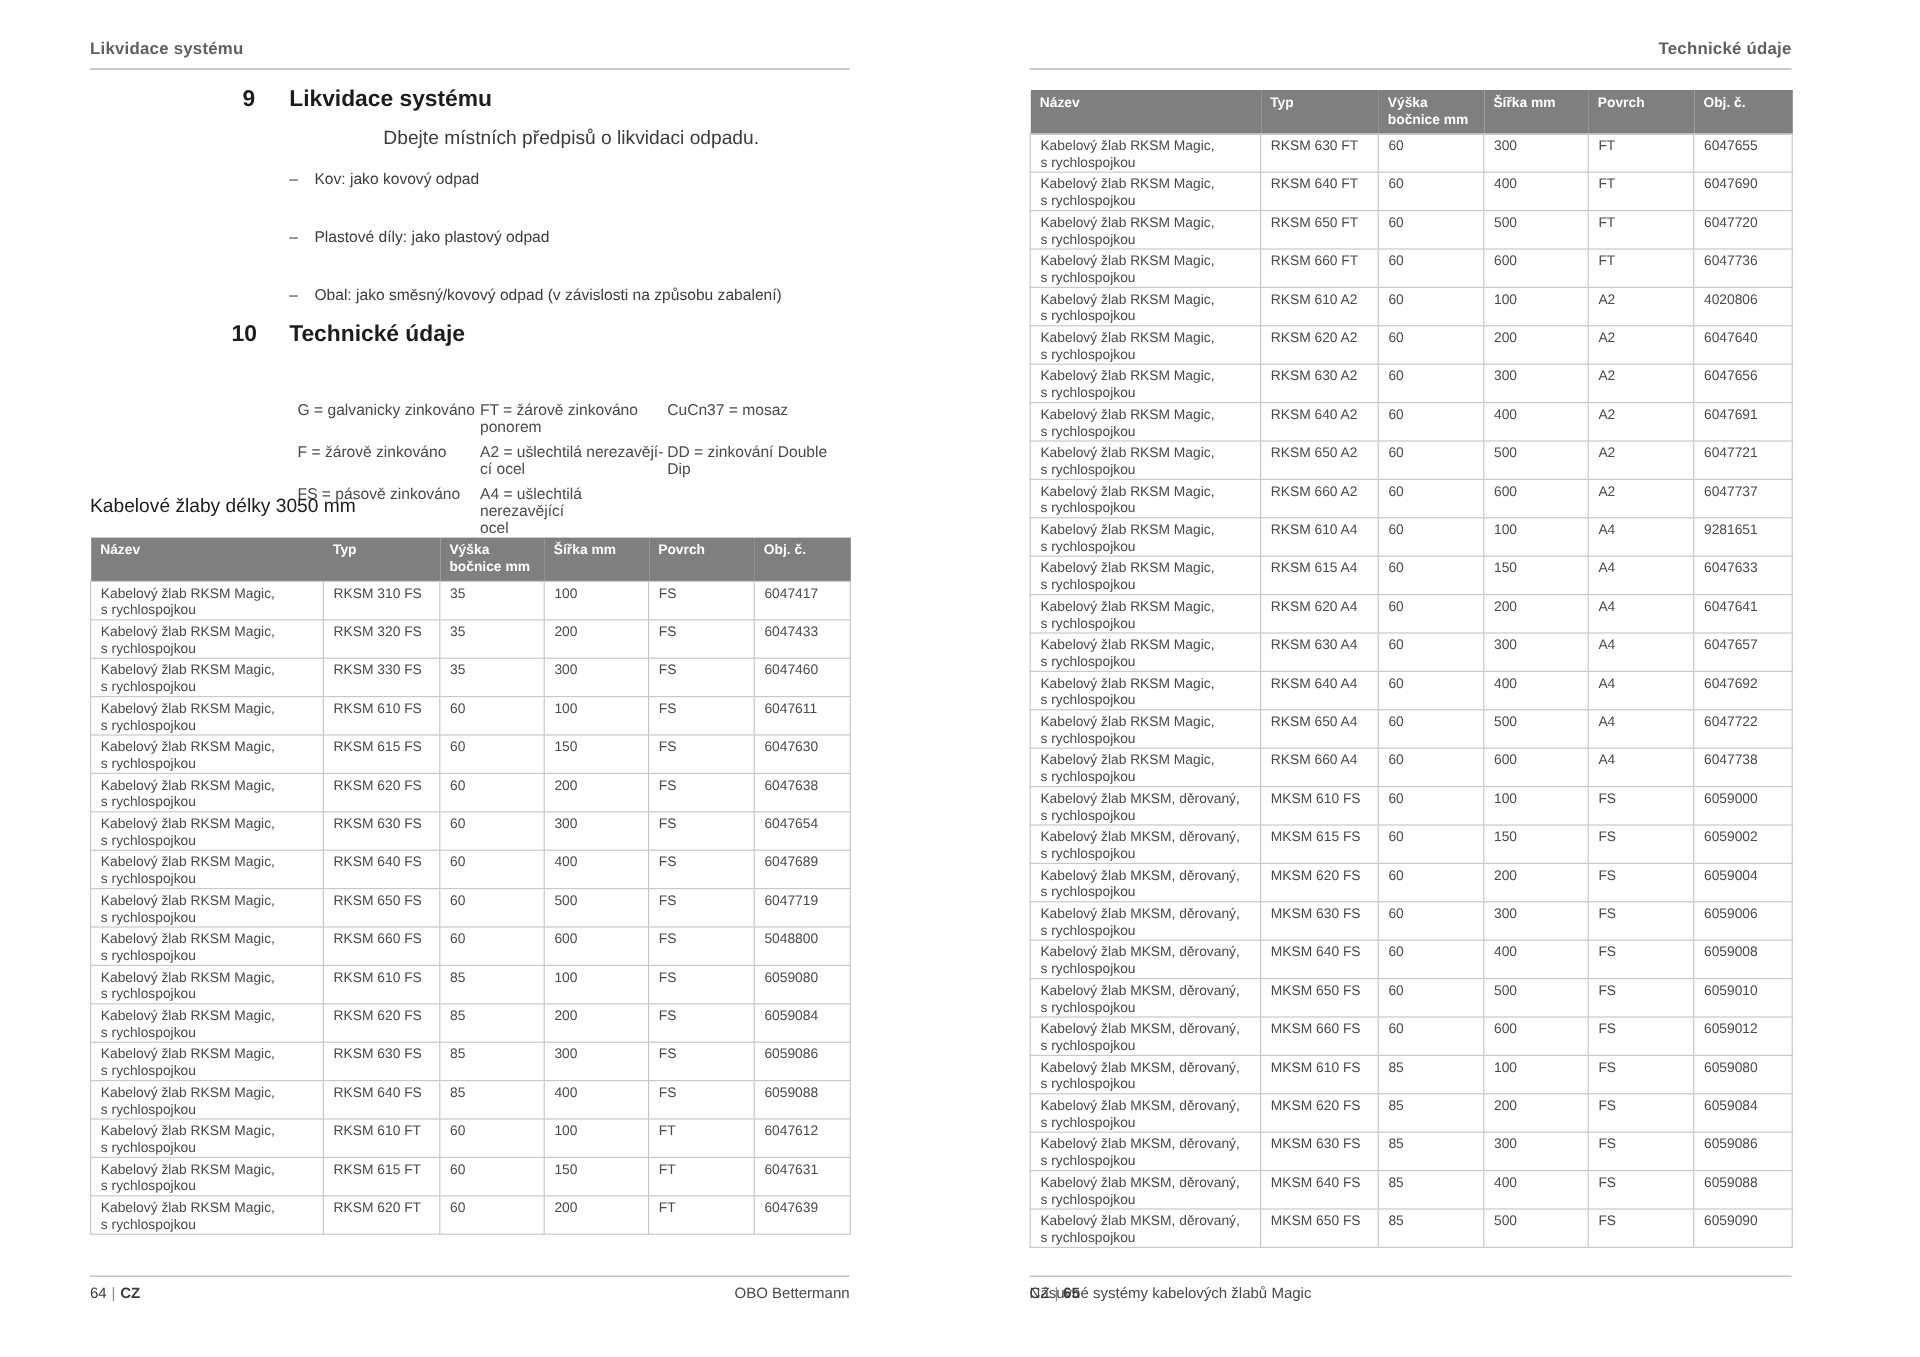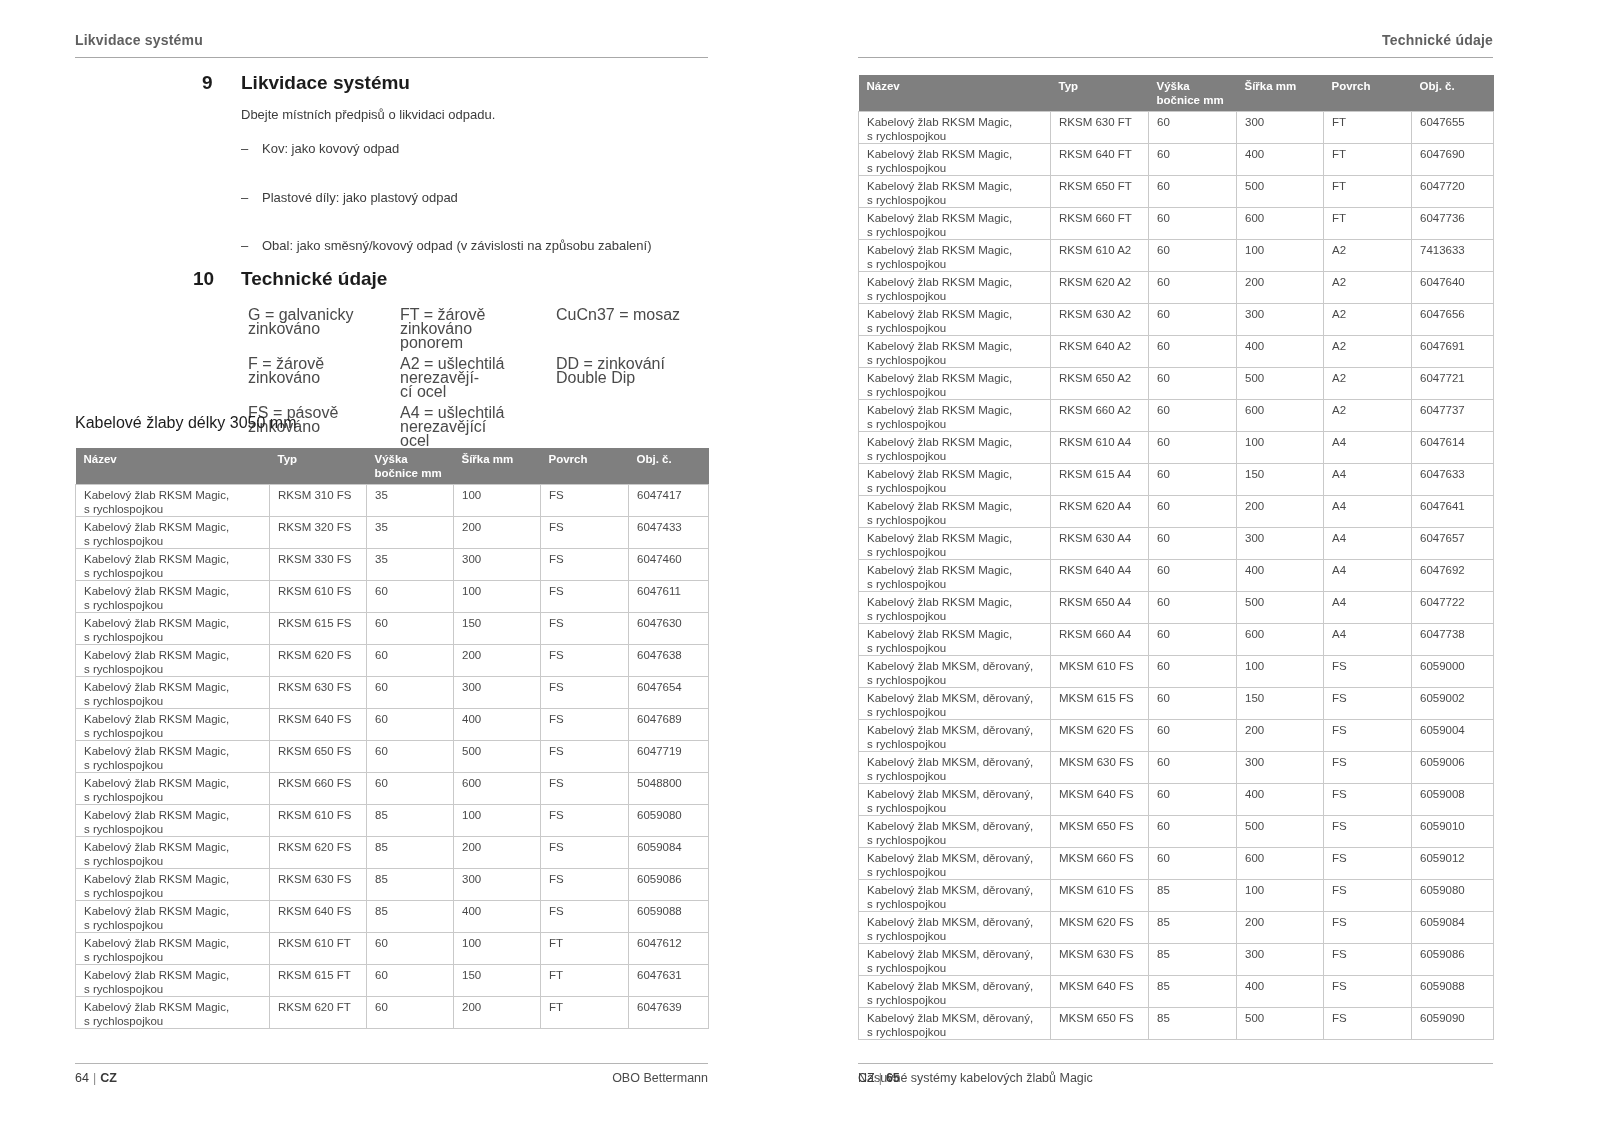--- a/index.html
+++ b/index.html
@@ -12,26 +12,26 @@
   .abs { position:absolute; }
 
   
   .running-head { font-size:14px; font-weight:bold; color:#606060; letter-spacing:.2px; }
   .rule { height:1px; background:#a8a8a8; }
   .rule-footer { height:1px; background:#b5b5b5; }
 
   
   .sec-num  { font-size:19px; font-weight:bold; color:#1c1c1c; }
   .sec-title{ font-size:19px; font-weight:bold; color:#1c1c1c; }
-  .body-text{ font-size:13px; color:#3c3c3c; }
+  .body-text{ font-size:16px; color:#3c3c3c;text-align:center; }
   .bullet   { font-size:13px; color:#3c3c3c; padding-left:21px; position:relative; }
   .bullet .dash { position:absolute; left:0; top:0; }
 
   
-  .legend { font-size:16px; color:#4a4a4a; line-height:14px; }
+  .legend { font-size:13px; color:#4a4a4a; line-height:14px;margin-top:27px; }
   .legend-row { display:flex; margin-bottom:7px; }
   .legend-c1 { width:152px; flex:none; }
   .legend-c2 { width:156px; flex:none; }
   .legend-c3 { flex:1; }
 
   
   .tbl-title { font-size:16px; font-weight:normal; color:#1c1c1c; }
   table.data { border-collapse:collapse; table-layout:fixed; width:100%;
                font-size:11.5px; color:#4a4a4a; background:#fff; }
   table.data th {
@@ -394,21 +394,21 @@
         </tr>
         <tr>
           <td>
             <div>Kabelový žlab RKSM Magic,</div>
             <div>s rychlospojkou</div>
           </td>
           <td>RKSM 610 A2</td>
           <td>60</td>
           <td>100</td>
           <td>A2</td>
-          <td>7413633</td>
+          <td>4020806</td>
         </tr>
         <tr>
           <td>
             <div>Kabelový žlab RKSM Magic,</div>
             <div>s rychlospojkou</div>
           </td>
           <td>RKSM 620 A2</td>
           <td>60</td>
           <td>200</td>
           <td>A2</td>
@@ -460,21 +460,21 @@
         </tr>
         <tr>
           <td>
             <div>Kabelový žlab RKSM Magic,</div>
             <div>s rychlospojkou</div>
           </td>
           <td>RKSM 610 A4</td>
           <td>60</td>
           <td>100</td>
           <td>A4</td>
-          <td>6047614</td>
+          <td>9281651</td>
         </tr>
         <tr>
           <td>
             <div>Kabelový žlab RKSM Magic,</div>
             <div>s rychlospojkou</div>
           </td>
           <td>RKSM 615 A4</td>
           <td>60</td>
           <td>150</td>
           <td>A4</td>

